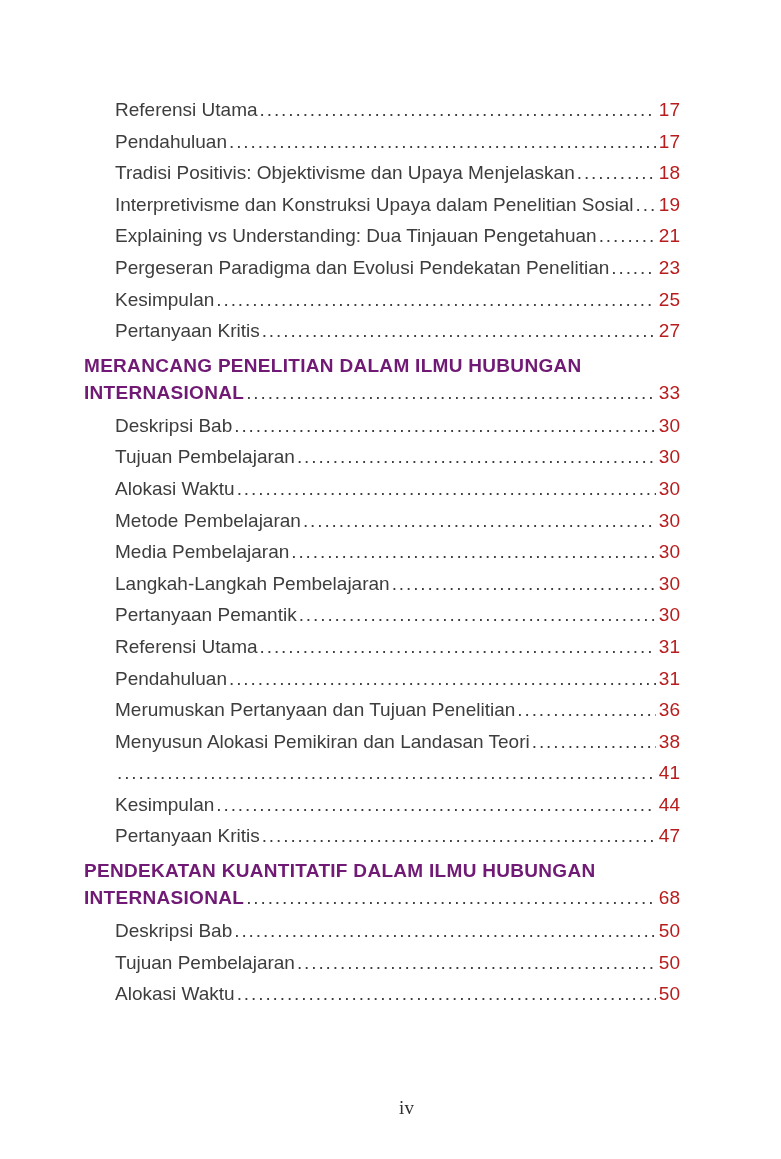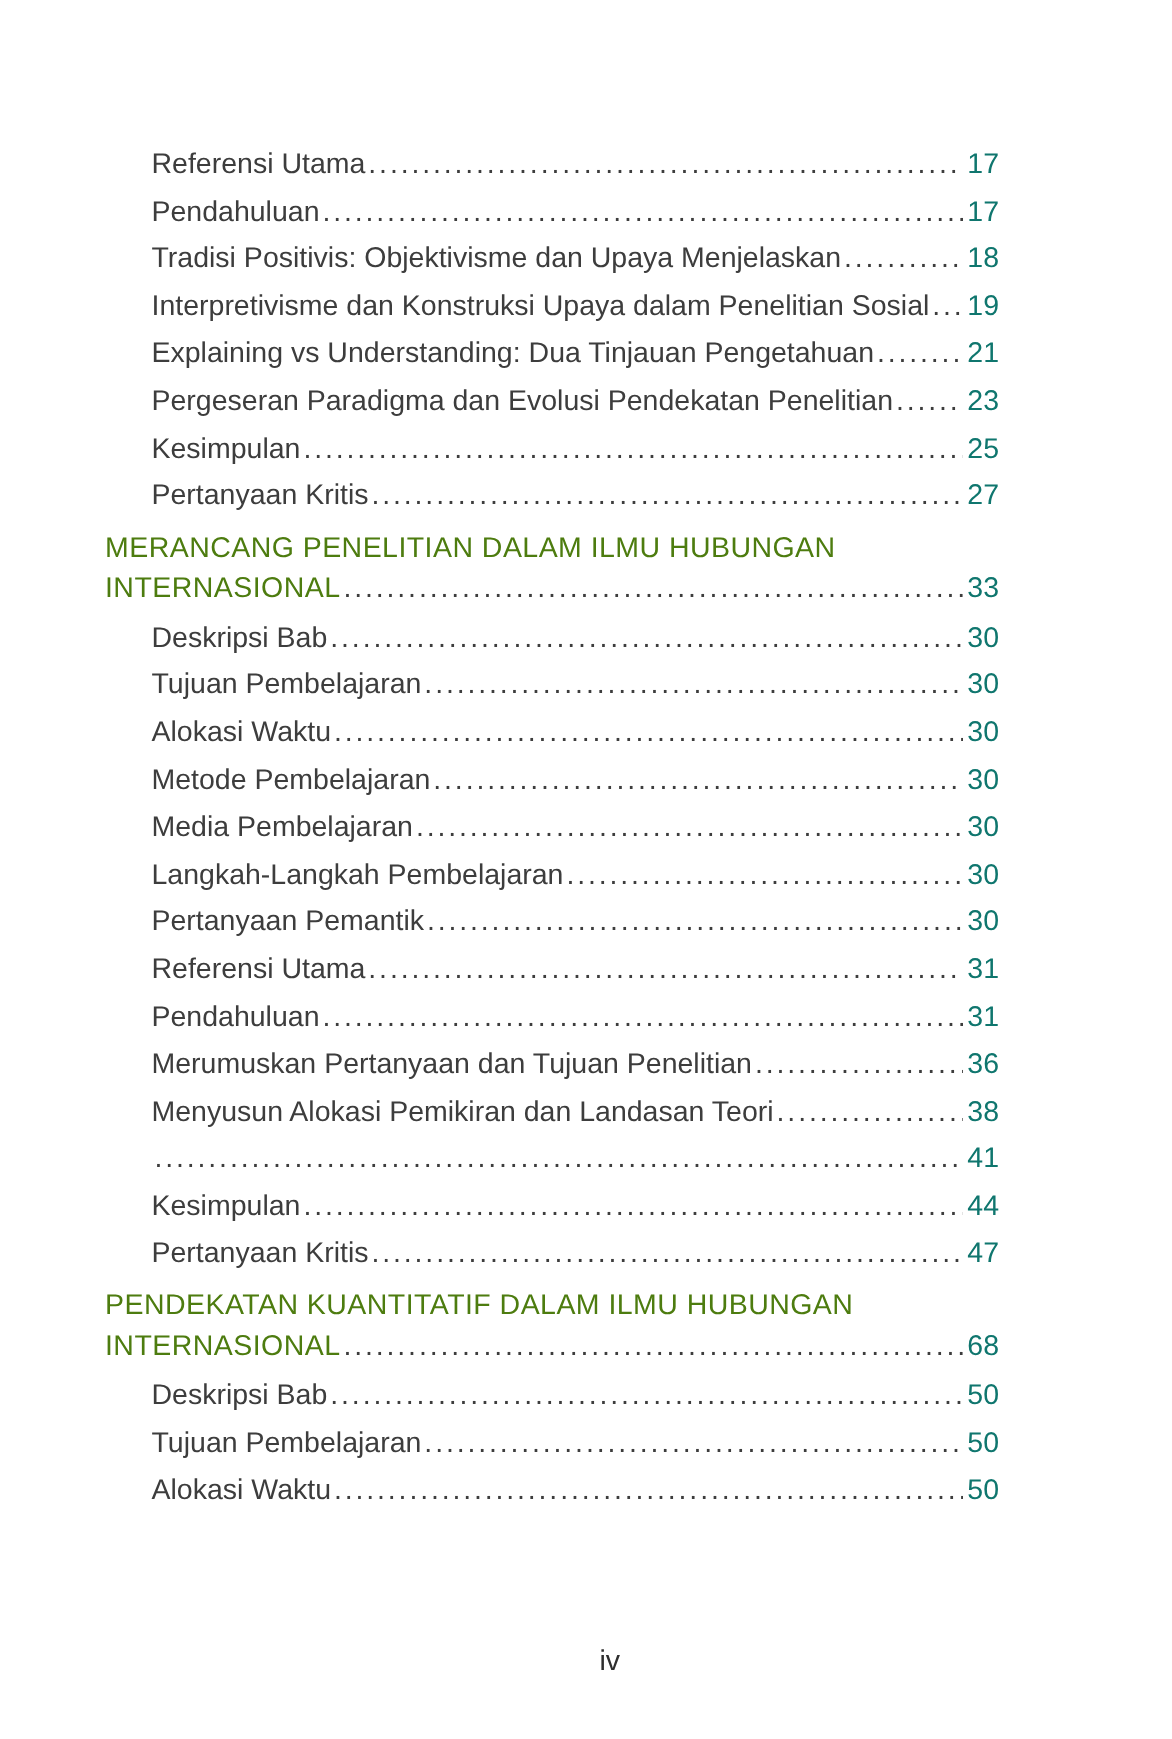--- a/index.html
+++ b/index.html
@@ -8,66 +8,66 @@
     width: 781px;
     height: 1159px;
     background: #ffffff;
     font-family: "Liberation Sans", sans-serif;
     color: #3d3d3d;
     overflow: hidden;
   }
   .toc {
     position: absolute;
     top: 94px;
-    left: 70px;
+    left: 84px;
     width: 596px;
   }
   .toc-row {
     display: flex;
     align-items: baseline;
     height: 31.6px;
     line-height: 31.6px;
     font-size: 19px;
     white-space: nowrap;
   }
   .toc-row.sub { padding-left: 31px; }
   .section-heading { margin-top: 5px; margin-bottom: 4px; }
   .section-heading .toc-row { height: 27px; line-height: 27px; }
   .heading-row .label {
-    font-weight: normal;
-    color: #4d7c0f;
+    font-weight: bold;
+    color: #701a75;
     letter-spacing: 0.3px;
   }
   .label { white-space: nowrap; flex: 0 0 auto; }
   .label .it { }
   .dots {
     flex: 1 1 0;
     min-width: 0;
     overflow: hidden;
     white-space: nowrap;
     margin: 0 3px 0 2px;
     color: #3d3d3d;
     font-weight: normal;
   }
   .dots::after {
     content: "..........................................................................................................................................................";
     letter-spacing: 1.9px;
   }
   .pagenum {
     flex: 0 0 auto;
     font-weight: normal;
-    color: #0f766e;
+    color: #b91c1c;
   }
   .footer {
     position: absolute;
     left: 0;
     right: 0;
     top: 1097px;
     text-align: center;
-    font-family: Liberation Sans, sans-serif;
+    font-family: Liberation Serif, serif;
     font-size: 19px;
     color: #2e2e2e;
     padding-left: 32px;
   }
 </style>
 </head>
 <body>
 
 <div class="page">
   <div class="toc" id="toc">

